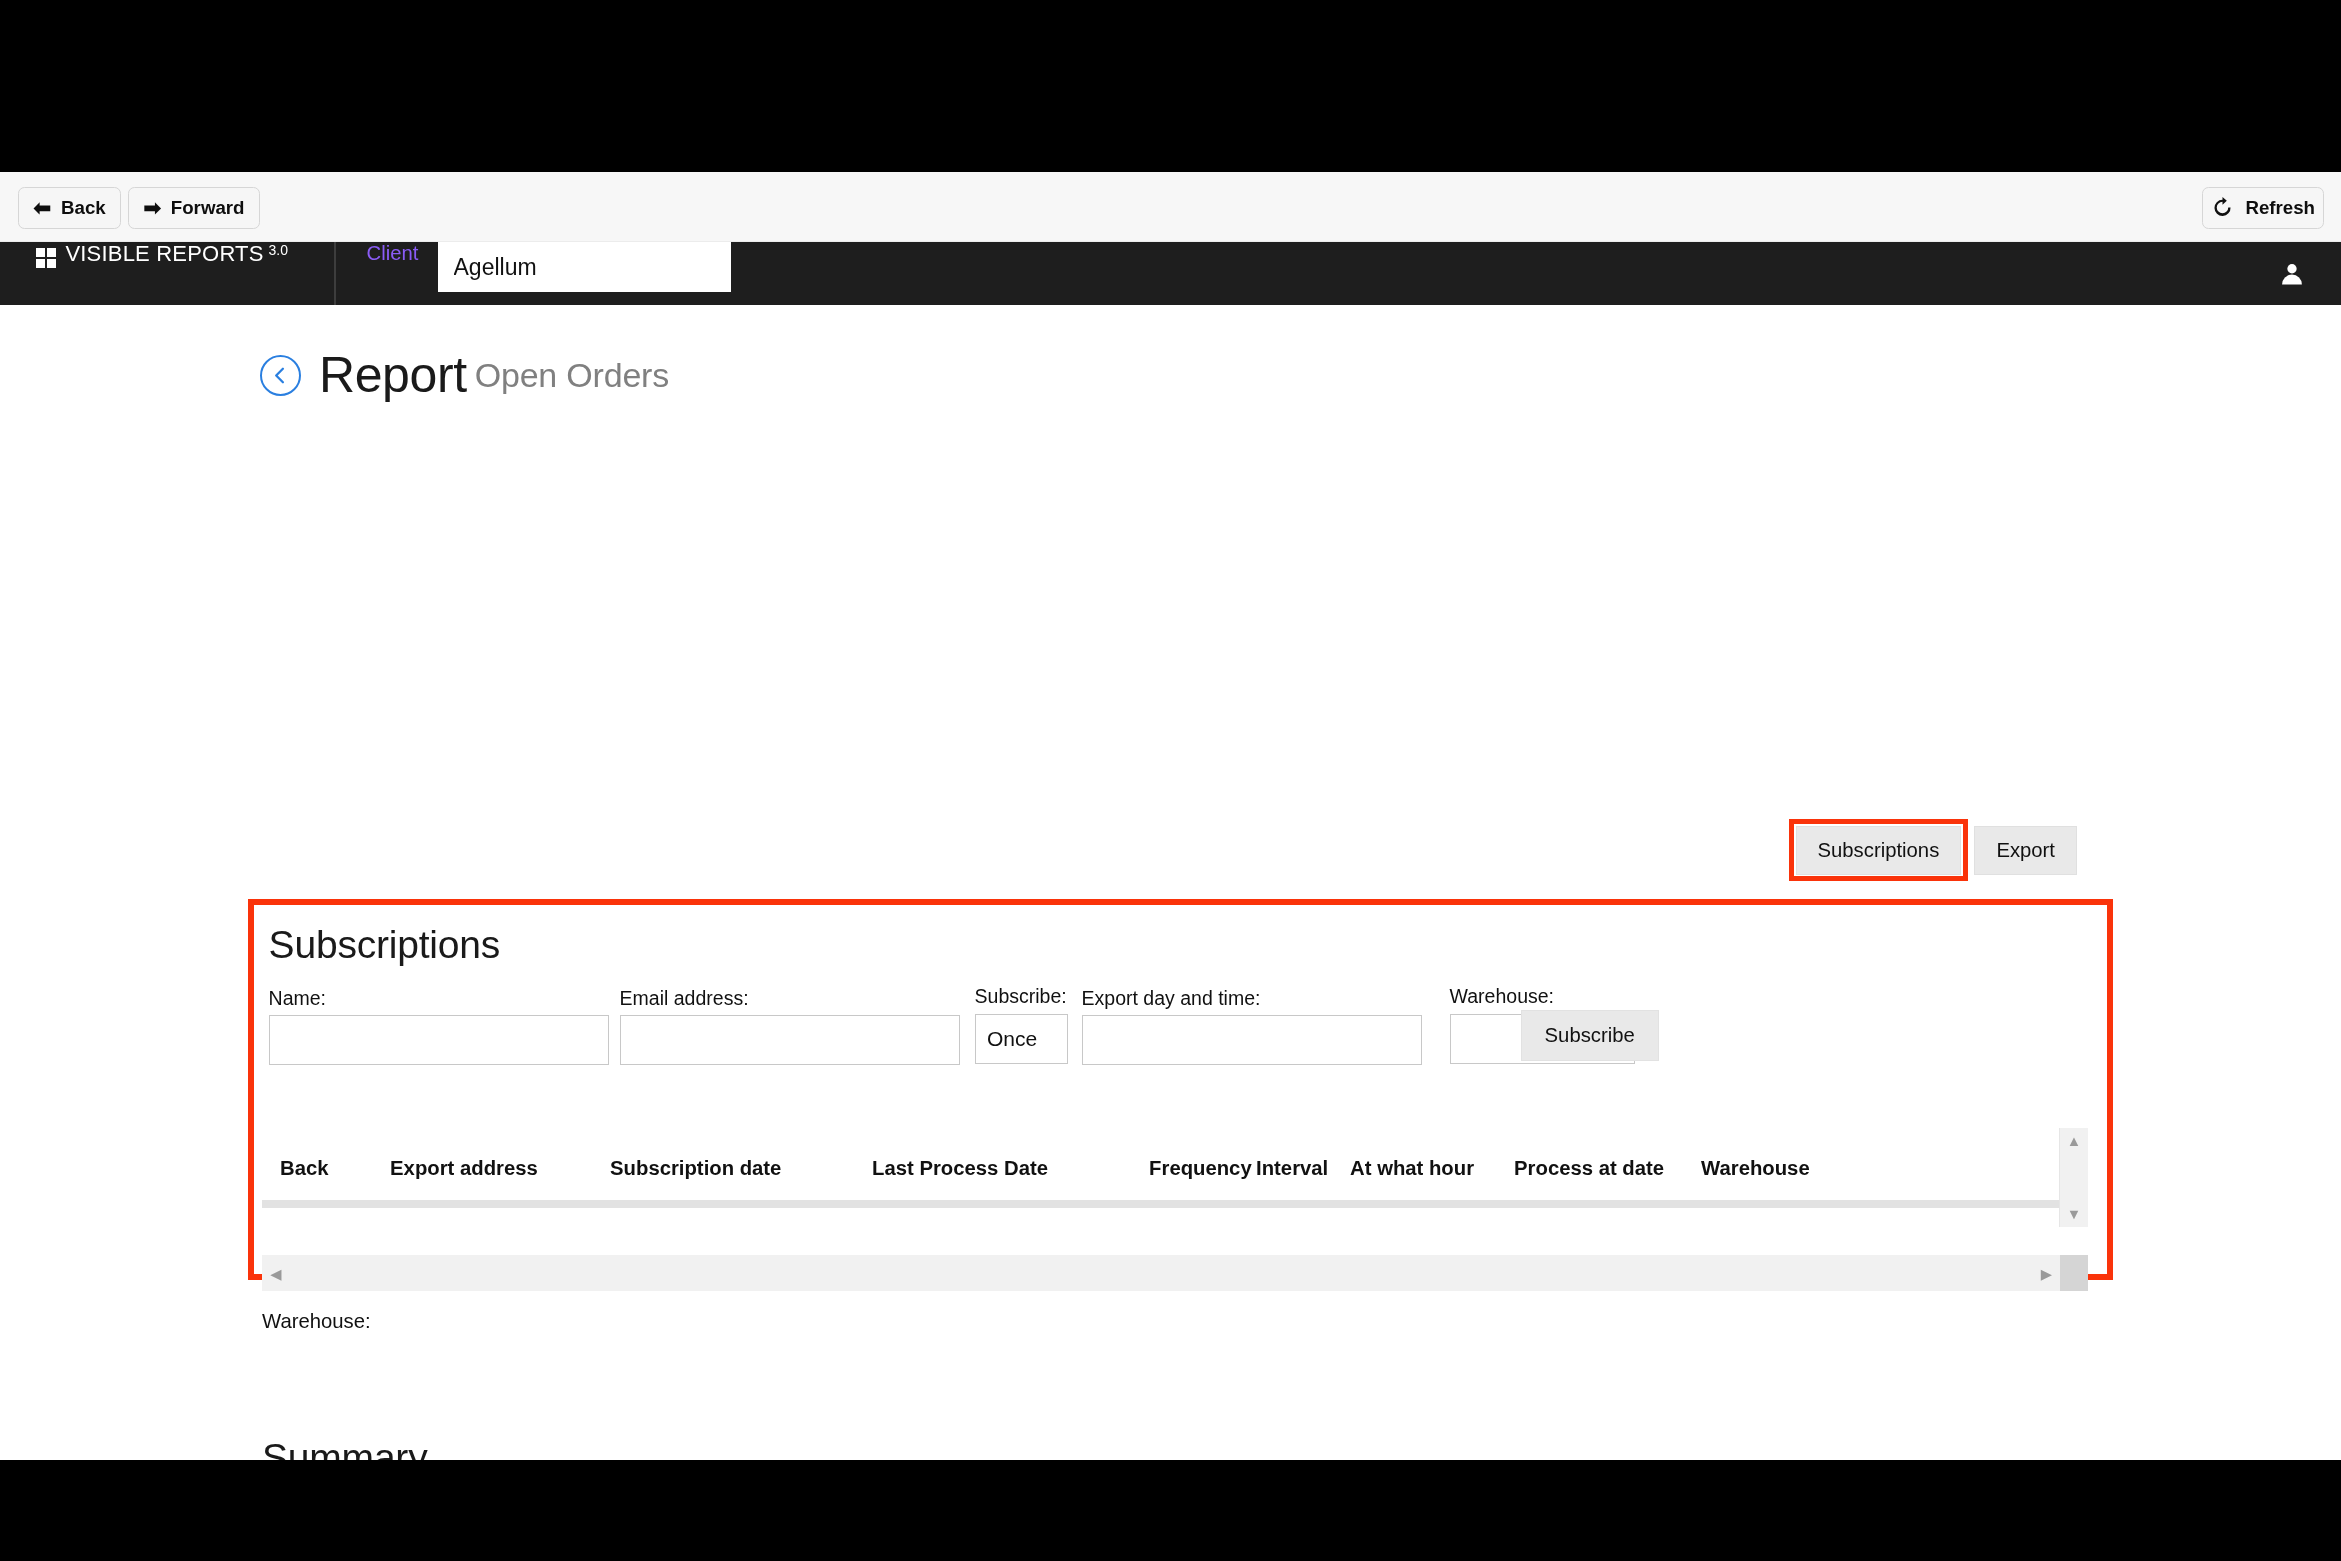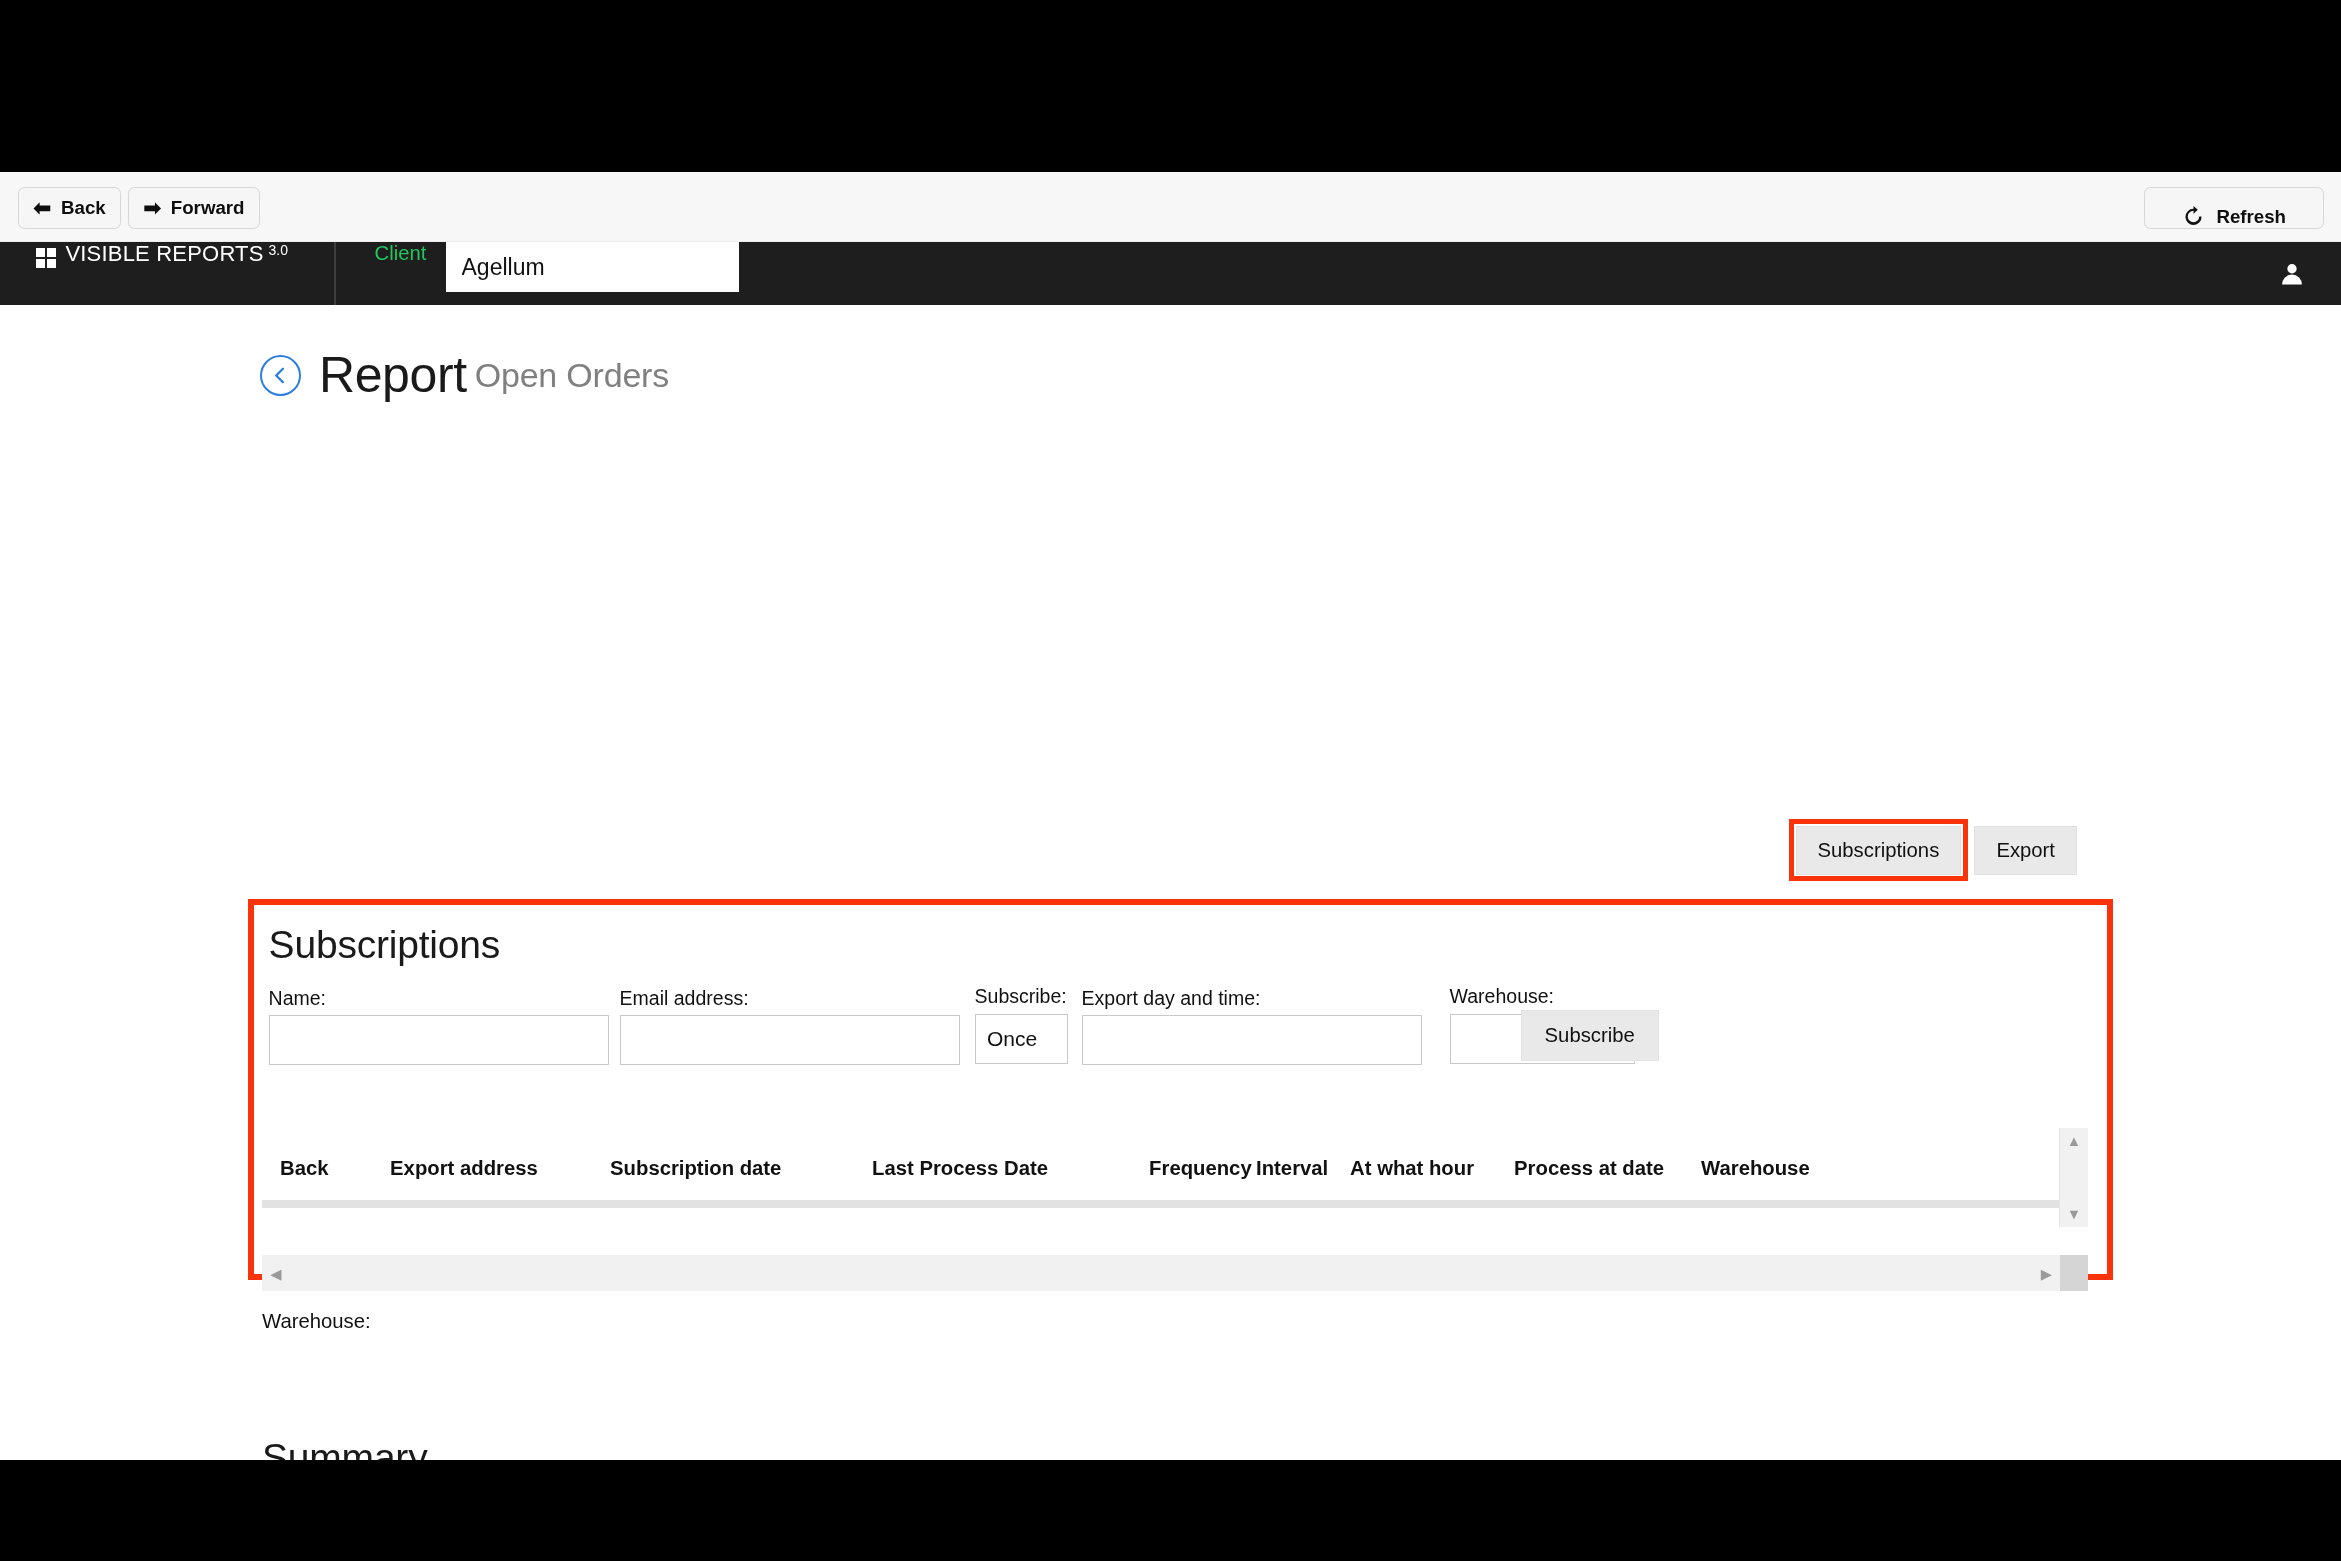--- a/index.html
+++ b/index.html
@@ -68,27 +68,27 @@
   }
   .refresh-btn {
     position: absolute;
     right: 18px;
     top: 14.6px;
     height: 42px;
     background: #f6f6f6;
     border: 0.8px solid #d6d6d6;
     border-radius: 6.5px;
     display: flex;
-    align-items: flex-end;
+    align-items: center;
     justify-content: center;
     gap: 11.4px;
     font-size: 18.7px;
     font-weight: 700;
     color: #0e0e0e;
-    padding: 0 37px;
+    padding: 0 8px;
     cursor: pointer;
     box-sizing: border-box;
   }
 
   
   .appbar {
     position: relative;
     height: 63px;
     background: #1e1e1e;
     display: flex;
@@ -120,23 +120,23 @@
     margin-left: 4.9px;
     line-height: 16.3px;
   }
   .appbar-sep {
     width: 1.6px;
     height: 63px;
     background: #3d3d3d;
     margin-left: 46px;
   }
   .client-label {
-    color: #22c55e;
+    color: #8b5cf6;
     font-size: 20.3px;
-    margin-left: 39px;
+    margin-left: 31px;
     margin-right: 19.5px;
   }
   .client-input {
     width: 293px;
     height: 50px;
     background: #ffffff;
     border: 0.8px solid #ffffff;
     font-size: 23px;
     color: #111;
     padding: 0 14.6px;

